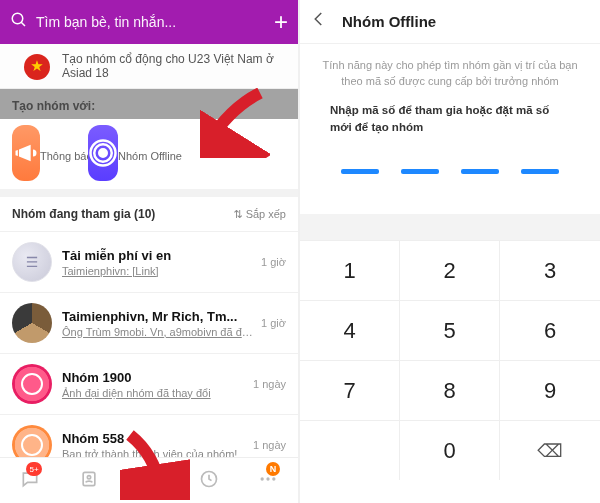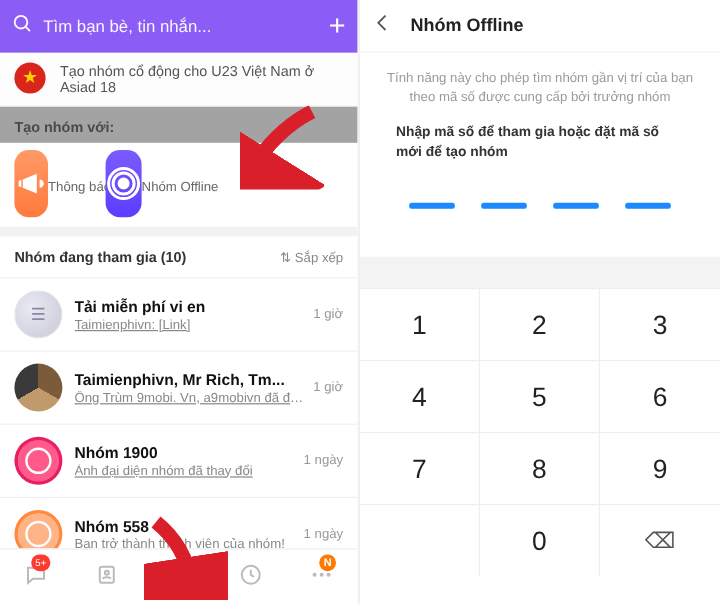--- a/index.html
+++ b/index.html
@@ -2,26 +2,26 @@
 <html><head>
 <meta charset="utf-8">
 <style>
   * { box-sizing: border-box; margin: 0; padding: 0; font-family: -apple-system, "Segoe UI", Arial, sans-serif; }
   body { width: 600px; height: 503px; background: #fff; display: flex; overflow: hidden; }
   .phone { position: relative; height: 503px; overflow: hidden; }
   .left { width: 300px; border-right: 2px solid #f0f0f0; }
   .right { width: 300px; }
 
   
-  .search-bar { background: #8b5cf6; height: 44px; display: flex; align-items: center; padding: 0 10px; color: #fff; }
+  .search-bar { background: #a21caf; height: 44px; display: flex; align-items: center; padding: 0 10px; color: #fff; }
   .search-bar .mag { font-size: 18px; margin-right: 8px; }
   .search-bar .ph { flex: 1; font-size: 14px; opacity: .95; }
   .search-bar .plus { font-size: 24px; font-weight: 300; }
 
-  .banner { display: flex; align-items: flex-start; background: #fdfdfd; padding: 8px 12px; border-bottom: 1px solid #eee; }
+  .banner { display: flex; align-items: flex-end; background: #fdfdfd; padding: 8px 24px; border-bottom: 1px solid #eee; }
   .banner .flag { width: 26px; height: 26px; border-radius: 50%; background: #da251d; position: relative; margin-right: 12px; flex: none; }
   .banner .flag::after { content: "★"; color: #ffcd00; position: absolute; left: 50%; top: 50%; transform: translate(-50%,-55%); font-size: 15px; }
   .banner .txt { font-size: 12px; color: #555; }
 
   .sec-h { font-size: 12px; font-weight: 600; color: #4a4a4a; padding: 10px 12px 6px; background: #a3a3a3; }
 
   .tiles { display: flex; gap: 16px; padding: 6px 12px 8px; }
   .tile { width: 60px; display: flex; align-items: center; }
   .tile .box { width: 56px; height: 56px; border-radius: 12px; display: flex; align-items: center; justify-content: center; color: #fff; font-size: 24px; }
   .t-orange { background: linear-gradient(#ff9966,#ff7a3d); }

